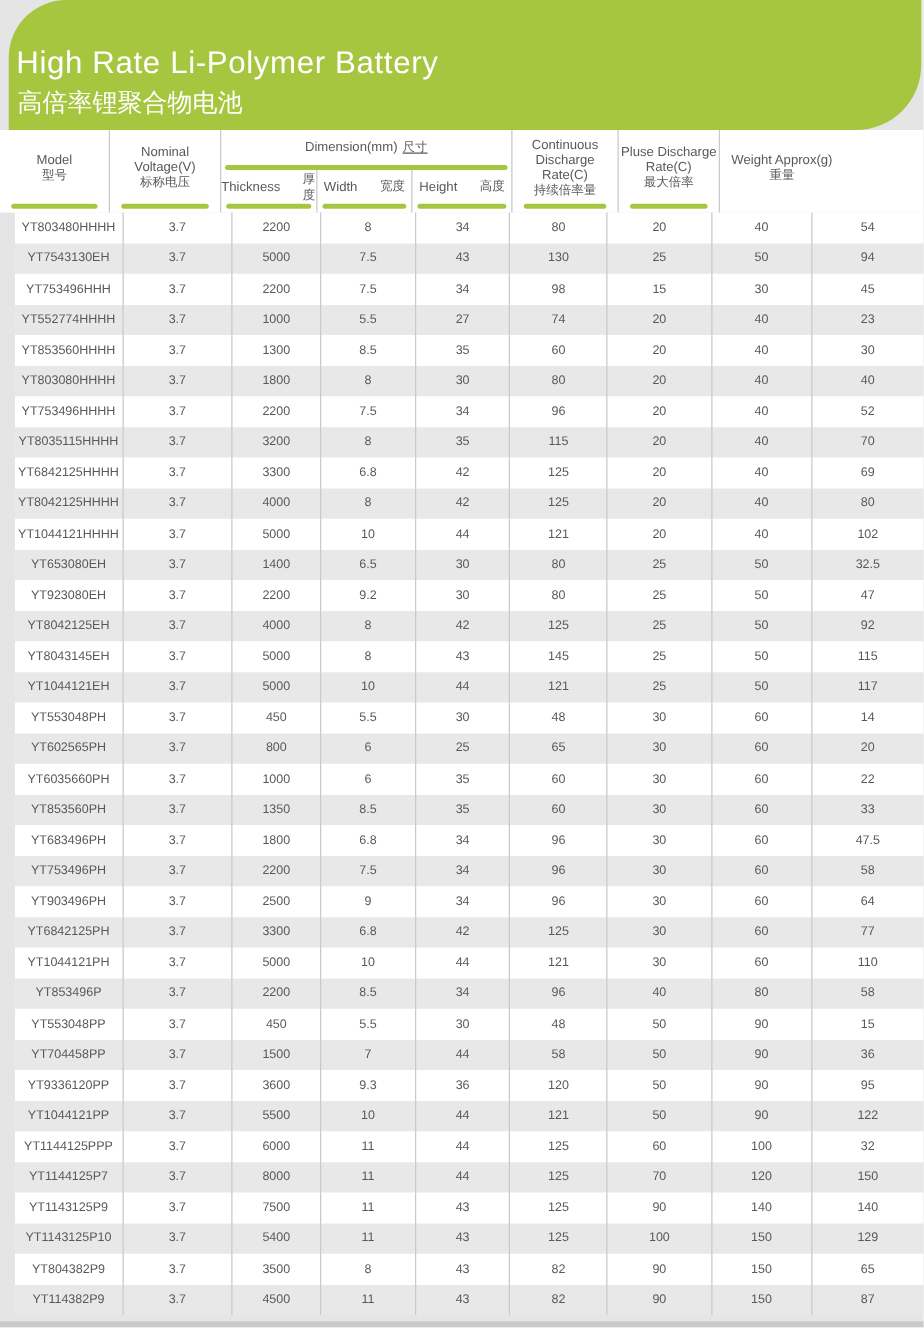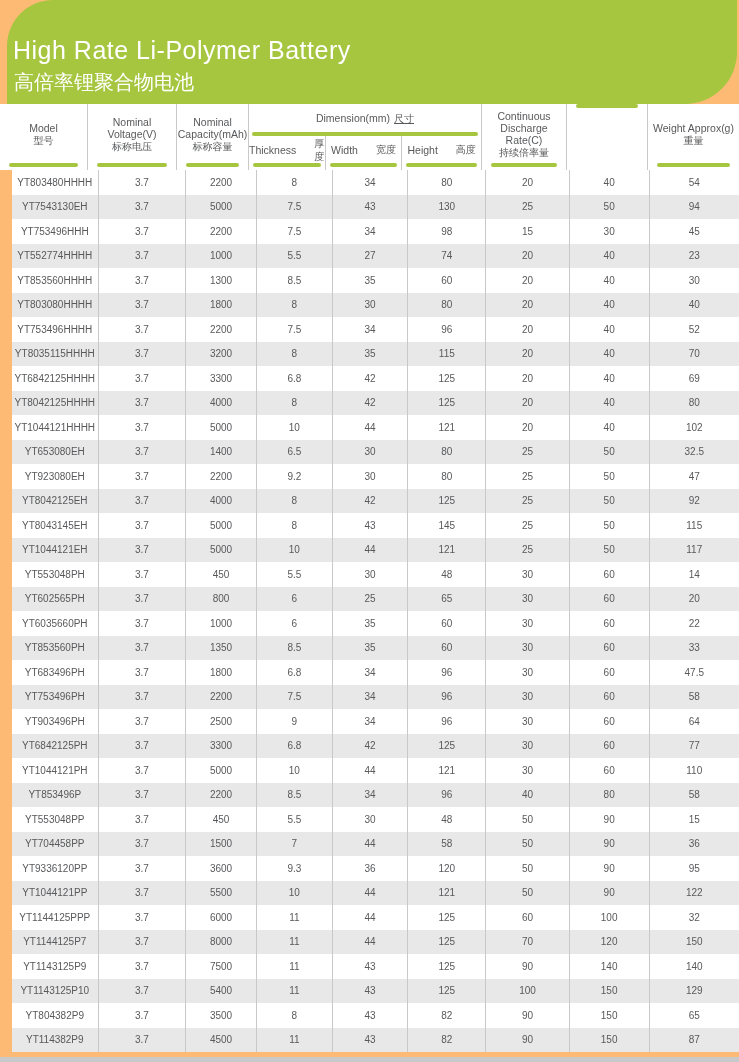--- a/index.html
+++ b/index.html
@@ -1,19 +1,19 @@
 <!DOCTYPE html>
 <html><head>
 <meta charset="utf-8">
 <style>
   html,body{margin:0;padding:0;background:#ffffff;}
   .page{
     position:relative;
     width:739px;height:1062px;
-    background:#fdba74;
+    background:#e5e5e5;
     font-family:"Liberation Sans", sans-serif;
     overflow:hidden;
     color:#58595b;
   }
   
   .banner{
     position:absolute;top:0;left:7px;
     width:730px;height:104px;
     background:#a6c640;
     border-radius:46px 0 52px 0;
@@ -33,21 +33,21 @@
   .thead{display:flex;height:66px;background:#ffffff;}
   .c0{width:88px}.c1{width:89px}.c2{width:72px}
   .c3{width:77px}.c4{width:77px}.c5{width:79px}
   .c6{width:85px}.c7{width:81px}.c8{width:91px}
   .thead *, .tbody *{box-sizing:border-box;}
   .hcell{
     display:flex;flex-direction:column;
     border-right:1px solid #c9c9c9;
     position:relative;
   }
-  .hcell.c8{border-right:none;}
+  .hcell.c8{border-right:none;align-items:flex-end;}
   .htext{
     flex:1;display:flex;flex-direction:column;
     align-items:center;justify-content:center;
     text-align:center;padding:2px 1px 0 1px;
   }
   .en{font-size:10.5px;line-height:12px;white-space:pre-line;}
   .zh{font-size:10px;line-height:13px;}
   .bar{height:4px;border-radius:2px;background:#a6c640;margin:0 9px 3px 9px;flex:none;}
   
   .hgroup{width:233px;display:flex;flex-direction:column;border-right:1px solid #c9c9c9;}
@@ -98,27 +98,20 @@
       </div>
 
       <div class="hcell c1">
         <div class="htext">
           <div class="en">Nominal Voltage(V)</div>
           <div class="zh">标称电压</div>
         </div>
         <div class="bar"></div>
       </div>
 
-      <div class="hcell c2">
-        <div class="htext">
-          <div class="en">Nominal Capacity(mAh)</div>
-          <div class="zh">标称容量</div>
-        </div>
-        <div class="bar"></div>
-      </div>
 
       <div class="hgroup">
         <div class="htop">
           <div class="gl">
             <span class="en">Dimension(mm)</span>
             <span class="zh">尺寸</span>
           </div>
           <div class="gbar"></div>
         </div>
         <div class="hsubs">
@@ -148,20 +141,24 @@
 
       <div class="hcell c6">
         <div class="htext">
           <div class="en">Continuous Discharge Rate(C)</div>
           <div class="zh">持续倍率量</div>
         </div>
         <div class="bar"></div>
       </div>
 
       <div class="hcell c7">
+        <div class="htext">
+          <div class="en">Pluse Discharge Rate(C)</div>
+          <div class="zh">最大倍率</div>
+        </div>
         <div class="bar"></div>
       </div>
 
       <div class="hcell c8">
         <div class="htext">
           <div class="en">Weight Approx(g)</div>
           <div class="zh">重量</div>
         </div>
         <div class="bar"></div>
       </div>

